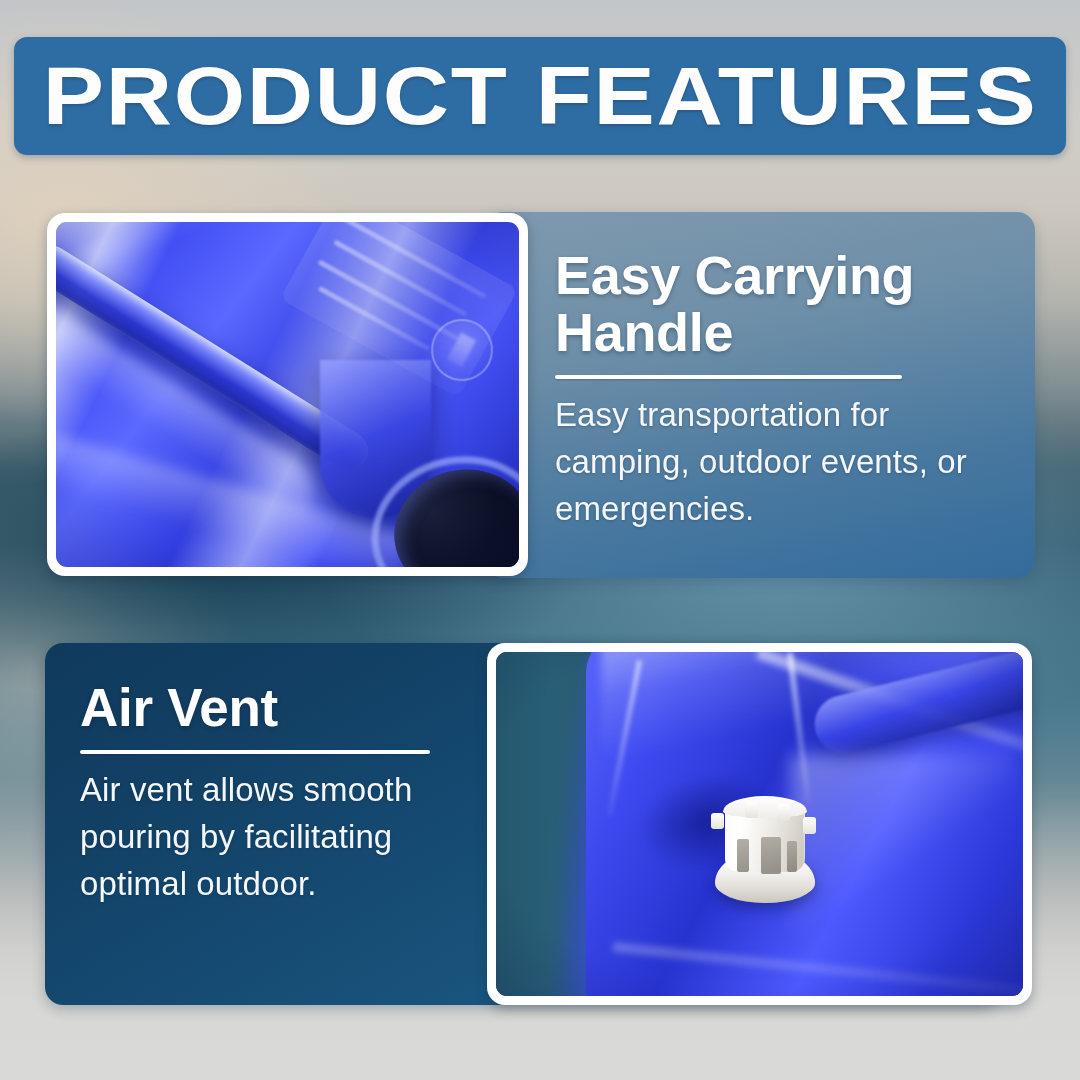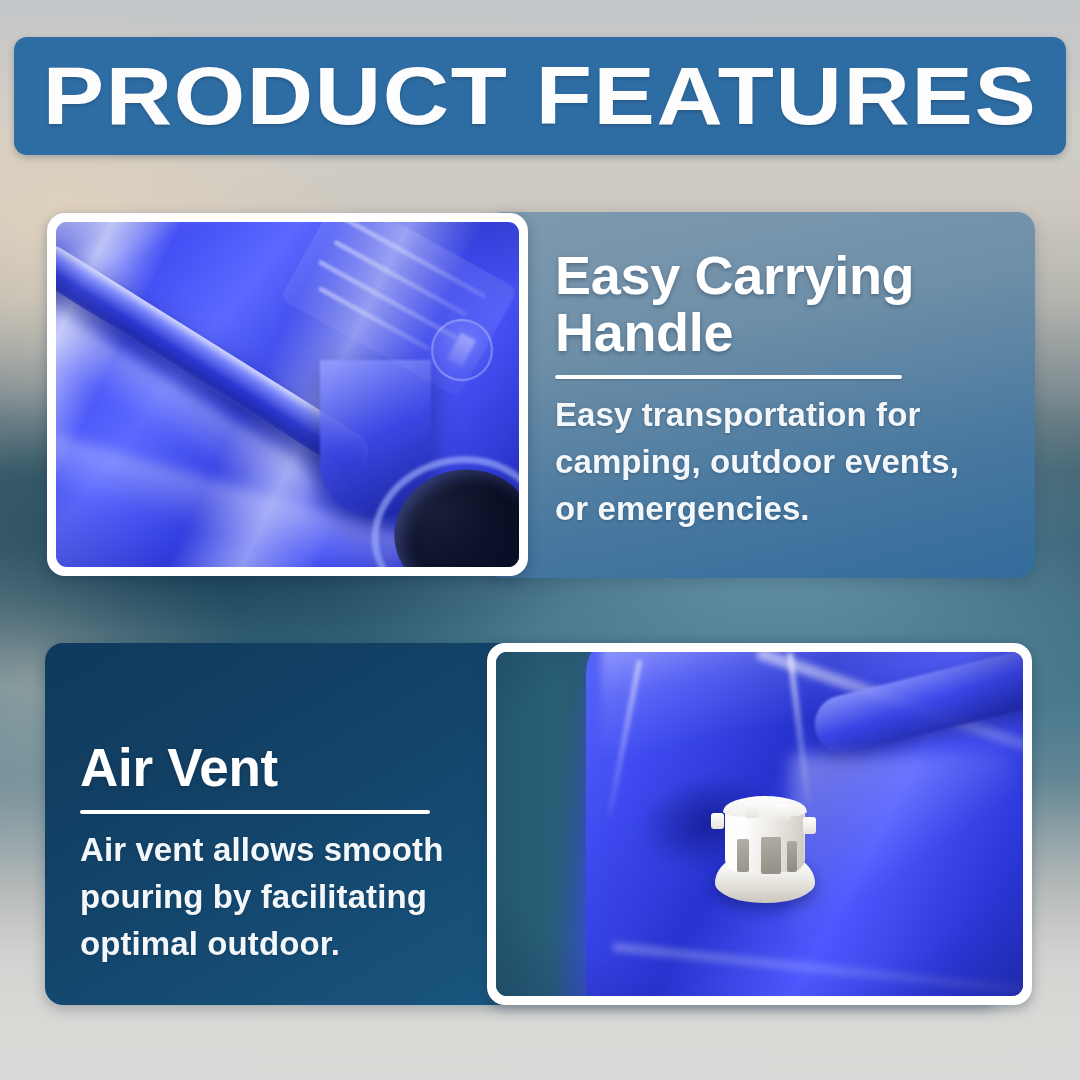--- a/index.html
+++ b/index.html
@@ -381,21 +381,21 @@
   .p2-cap-slot {
     position:absolute;
     background:linear-gradient(180deg,
       rgba(165,160,150,.85), rgba(120,115,105,.75));
     border-radius:2px;
   }
 
   
   .card-text { position:absolute; }
   #text-1 { left:555px; top:247px; width:430px; }
-  #text-2 { left:80px; top:740px; width:400px; }
+  #text-2 { left:80px; top:680px; width:400px; }
 
   .card-heading {
     color:#ffffff;
     font-weight:700;
     font-size:54px;
     line-height:1.06;
     letter-spacing:-.3px;
     text-shadow:0 2px 4px rgba(12,35,60,.35);
   }
   #text-2 .card-heading { font-size:53px; }
@@ -405,21 +405,21 @@
     background:#ffffff;
     border-radius:2px;
     margin:14px 0 13px 0;
     box-shadow:0 1px 2px rgba(10,30,55,.25);
   }
   #text-1 .card-divider { width:347px; }
   #text-2 .card-divider { width:350px; }
 
   .card-body {
     color:#f4f7fa;
-    font-weight:700;
+    font-weight:400;
     font-size:33px;
     line-height:1.42;
     letter-spacing:.1px;
     text-shadow:0 1px 3px rgba(12,35,60,.30);
   }
 </style>
 </head>
 <body>
 
 <div id="stage">

